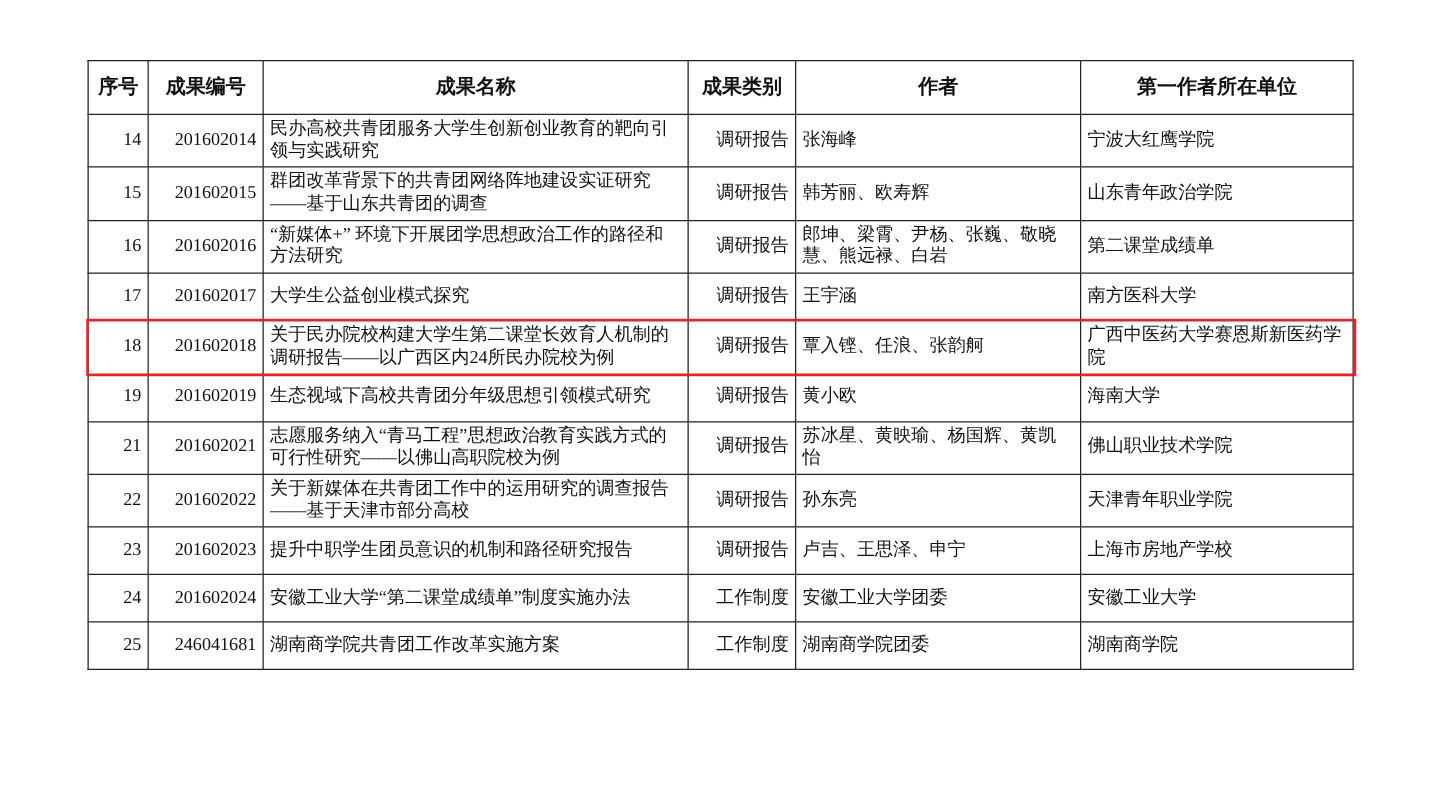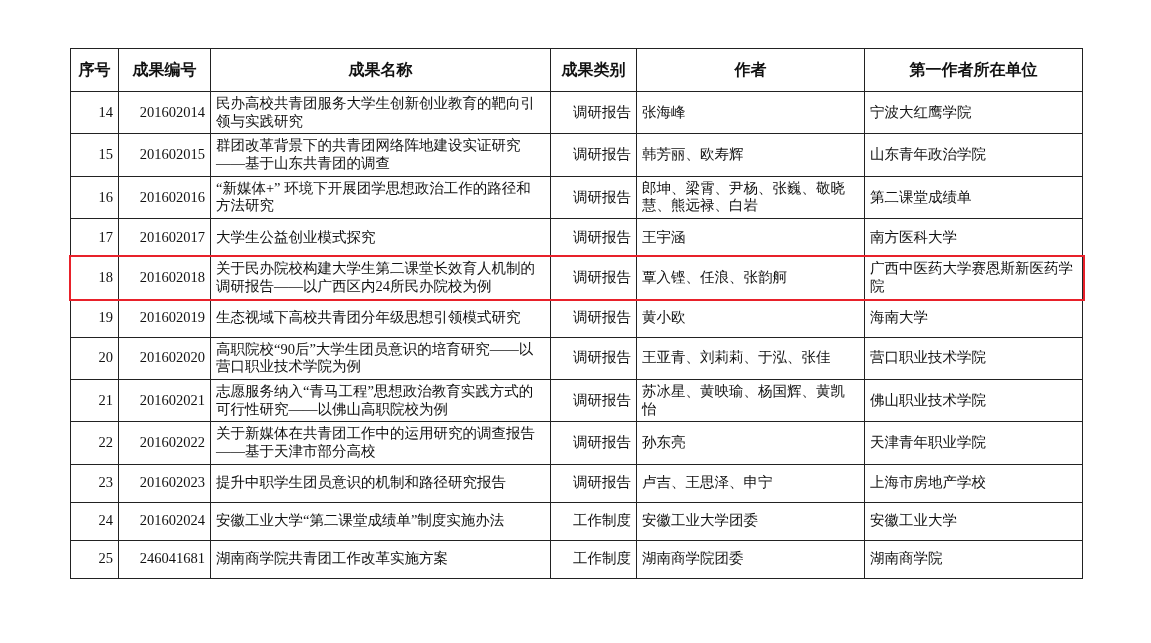--- a/index.html
+++ b/index.html
@@ -138,28 +138,20 @@
       </tr>
       <tr class="row">
         <td class="seq">19</td>
         <td class="code">201602019</td>
         <td class="name">生态视域下高校共青团分年级思想引领模式研究</td>
         <td class="type">调研报告</td>
         <td class="author">黄小欧</td>
         <td class="unit">海南大学</td>
       </tr>
       <tr class="row">
-        <td class="seq">20</td>
-        <td class="code">201602020</td>
-        <td class="name">高职院校“90后”大学生团员意识的培育研究——以营口职业技术学院为例</td>
-        <td class="type">调研报告</td>
-        <td class="author">王亚青、刘莉莉、于泓、张佳</td>
-        <td class="unit">营口职业技术学院</td>
-      </tr>
-      <tr class="row">
         <td class="seq">21</td>
         <td class="code">201602021</td>
         <td class="name">志愿服务纳入“青马工程”思想政治教育实践方式的可行性研究——以佛山高职院校为例</td>
         <td class="type">调研报告</td>
         <td class="author">苏冰星、黄映瑜、杨国辉、黄凯怡</td>
         <td class="unit">佛山职业技术学院</td>
       </tr>
       <tr class="row">
         <td class="seq">22</td>
         <td class="code">201602022</td>

